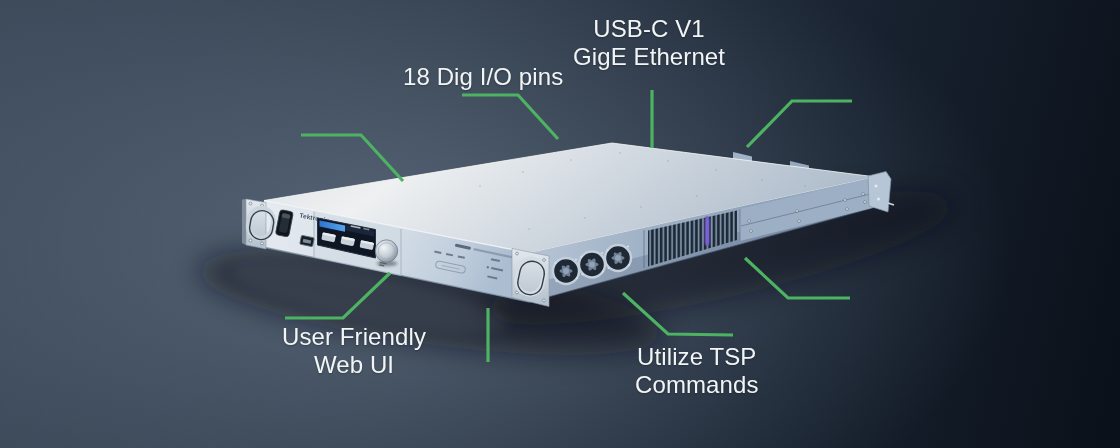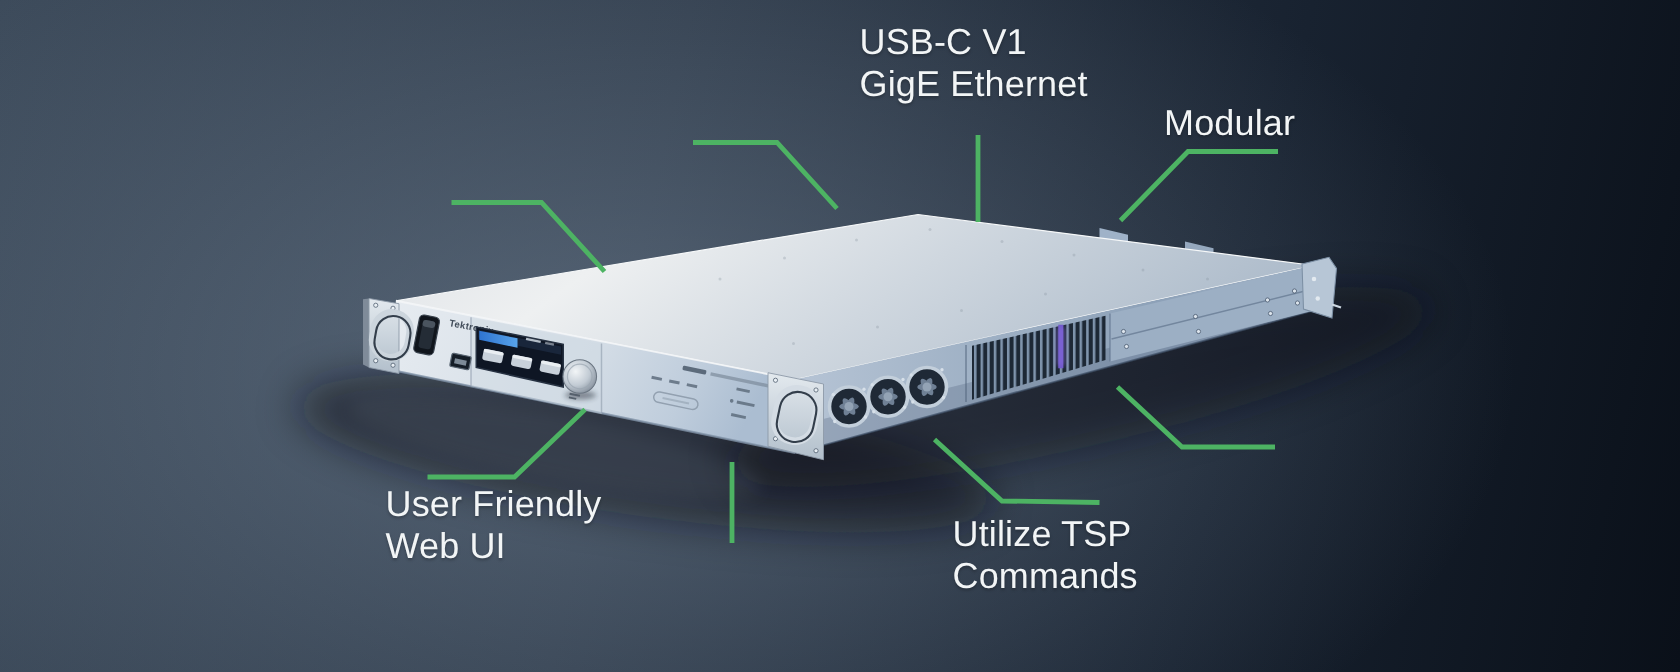--- a/index.html
+++ b/index.html
@@ -10,26 +10,27 @@
       radial-gradient(ellipse 980px 560px at 36% 55%, rgba(118,135,154,.55) 0%, rgba(118,135,154,0) 62%),
       radial-gradient(ellipse 1500px 950px at 45% 45%, rgba(0,0,0,0) 48%, rgba(2,6,11,.6) 97%),
       linear-gradient(102deg,#3c4a5a 0%, #2e3a49 38%, #182230 72%, #0a1019 100%);
   }
   .stage svg{position:absolute;left:0;top:0;}
   .lbl{
     position:absolute;
     font-size:24px;line-height:28px;font-weight:400;
     color:#f2f5f6;letter-spacing:.1px;white-space:pre-line;
     text-shadow:0 1px 2px rgba(0,0,0,.25);
+    text-align:center;
   }
   #lbl-tsp   {left:256px;top:104px}
   #lbl-dig   {left:403px;top:63px}
   #lbl-usb   {left:573px;top:15px}
   #lbl-mod   {left:776px;top:69px}
-  #lbl-web   {left:257px;top:323px}
+  #lbl-web   {left:282px;top:323px}
   #lbl-touch {left:418px;top:363px}
   #lbl-cmd   {left:635px;top:343px}
   #lbl-6ch   {left:775px;top:303px}
   .callout-line{fill:none;stroke:#4db363;stroke-width:3.2px;stroke-linecap:butt;stroke-linejoin:miter;}
 </style>
 </head>
 <body>
 
 <div class="stage">
 
@@ -290,21 +291,21 @@
     <polyline class="callout-line" points="301,135 361,135 403,181"></polyline>
     <polyline class="callout-line" points="462,95 518,95 558,139"></polyline>
     <polyline class="callout-line" points="652,90 652,148"></polyline>
     <polyline class="callout-line" points="852,101 792,101 747,147"></polyline>
     <polyline class="callout-line" points="285,318 343,318 390,273"></polyline>
     <polyline class="callout-line" points="488,308 488,362"></polyline>
     <polyline class="callout-line" points="623,293 668,334 733,335"></polyline>
     <polyline class="callout-line" points="745,258 788,298 850,298"></polyline>
   </svg>
 
+  <div class="lbl" id="lbl-dig">18 Dig I/O pins</div>
   <div class="lbl" id="lbl-usb">USB-C V1
 GigE Ethernet</div>
-  <div class="lbl" id="lbl-mod">Modular</div>
   <div class="lbl" id="lbl-web">User Friendly
 Web UI</div>
   <div class="lbl" id="lbl-cmd">Utilize TSP
 Commands</div>
 
 </div>
 
 </body></html>

